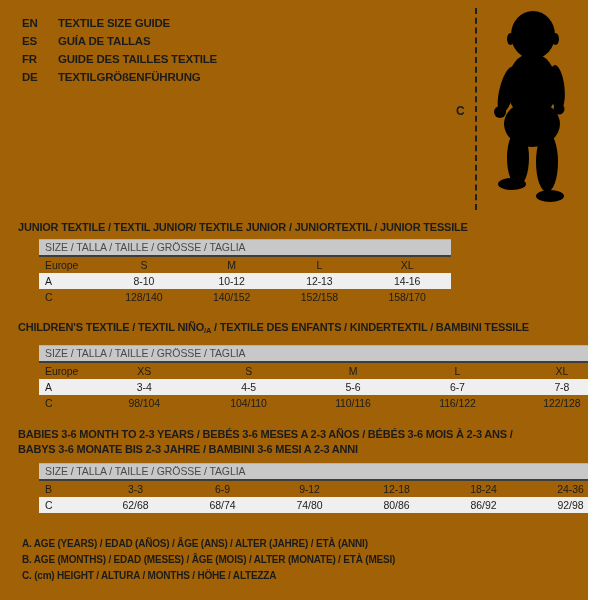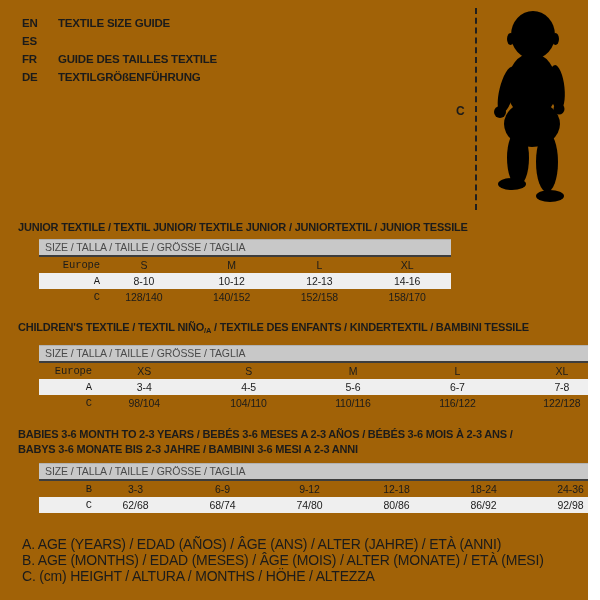--- a/index.html
+++ b/index.html
@@ -20,37 +20,38 @@
   .title-sub{font-size:7.5px;vertical-align:-2px;}
   .size-table{position:absolute;left:15px;margin-left:24px;}
   .size-bar{
     height:15px;line-height:15px;background:#c8c8c8;color:#4a4a4a;
     border-top:1px solid #b2b2b2;border-bottom:2px solid #3d3d3d;
     padding-left:6px;font-size:10.5px;letter-spacing:-0.1px;
   }
   .trow{display:flex;height:16px;align-items:center;}
   .trow:nth-child(even){background:#efefef;}
   .tcell{flex:1;text-align:center;font-size:10.5px;letter-spacing:-0.1px;}
-  .tlabel{flex:0 0 var(--labelw,50px);text-align:right;padding-left:6px;font-family:Liberation Mono, monospace;}
+  .tlabel{flex:0 0 var(--labelw,50px);text-align:left;padding-left:6px;}
   
   .footnotes{position:absolute;left:22px;top:536px;}
-  .footnote{line-height:16px;font-size:14px;font-weight:400;letter-spacing:-0.2px;white-space:nowrap;}
+  .footnote{line-height:16px;font-size:10px;font-weight:700;letter-spacing:-0.2px;white-space:nowrap;}
 </style>
 </head>
 <body>
 
 <div class="page">
 
   <div class="lang-list">
     <div class="lang-row">
       <span class="lang-code">EN</span>
       <span class="lang-label">TEXTILE SIZE GUIDE</span>
     </div>
     <div class="lang-row">
       <span class="lang-code">ES</span>
+      <span class="lang-label">GUÍA DE TALLAS</span>
     </div>
     <div class="lang-row">
       <span class="lang-code">FR</span>
       <span class="lang-label">GUIDE DES TAILLES TEXTILE</span>
     </div>
     <div class="lang-row">
       <span class="lang-code">DE</span>
       <span class="lang-label">TEXTILGRÖßENFÜHRUNG</span>
     </div>
   </div>

